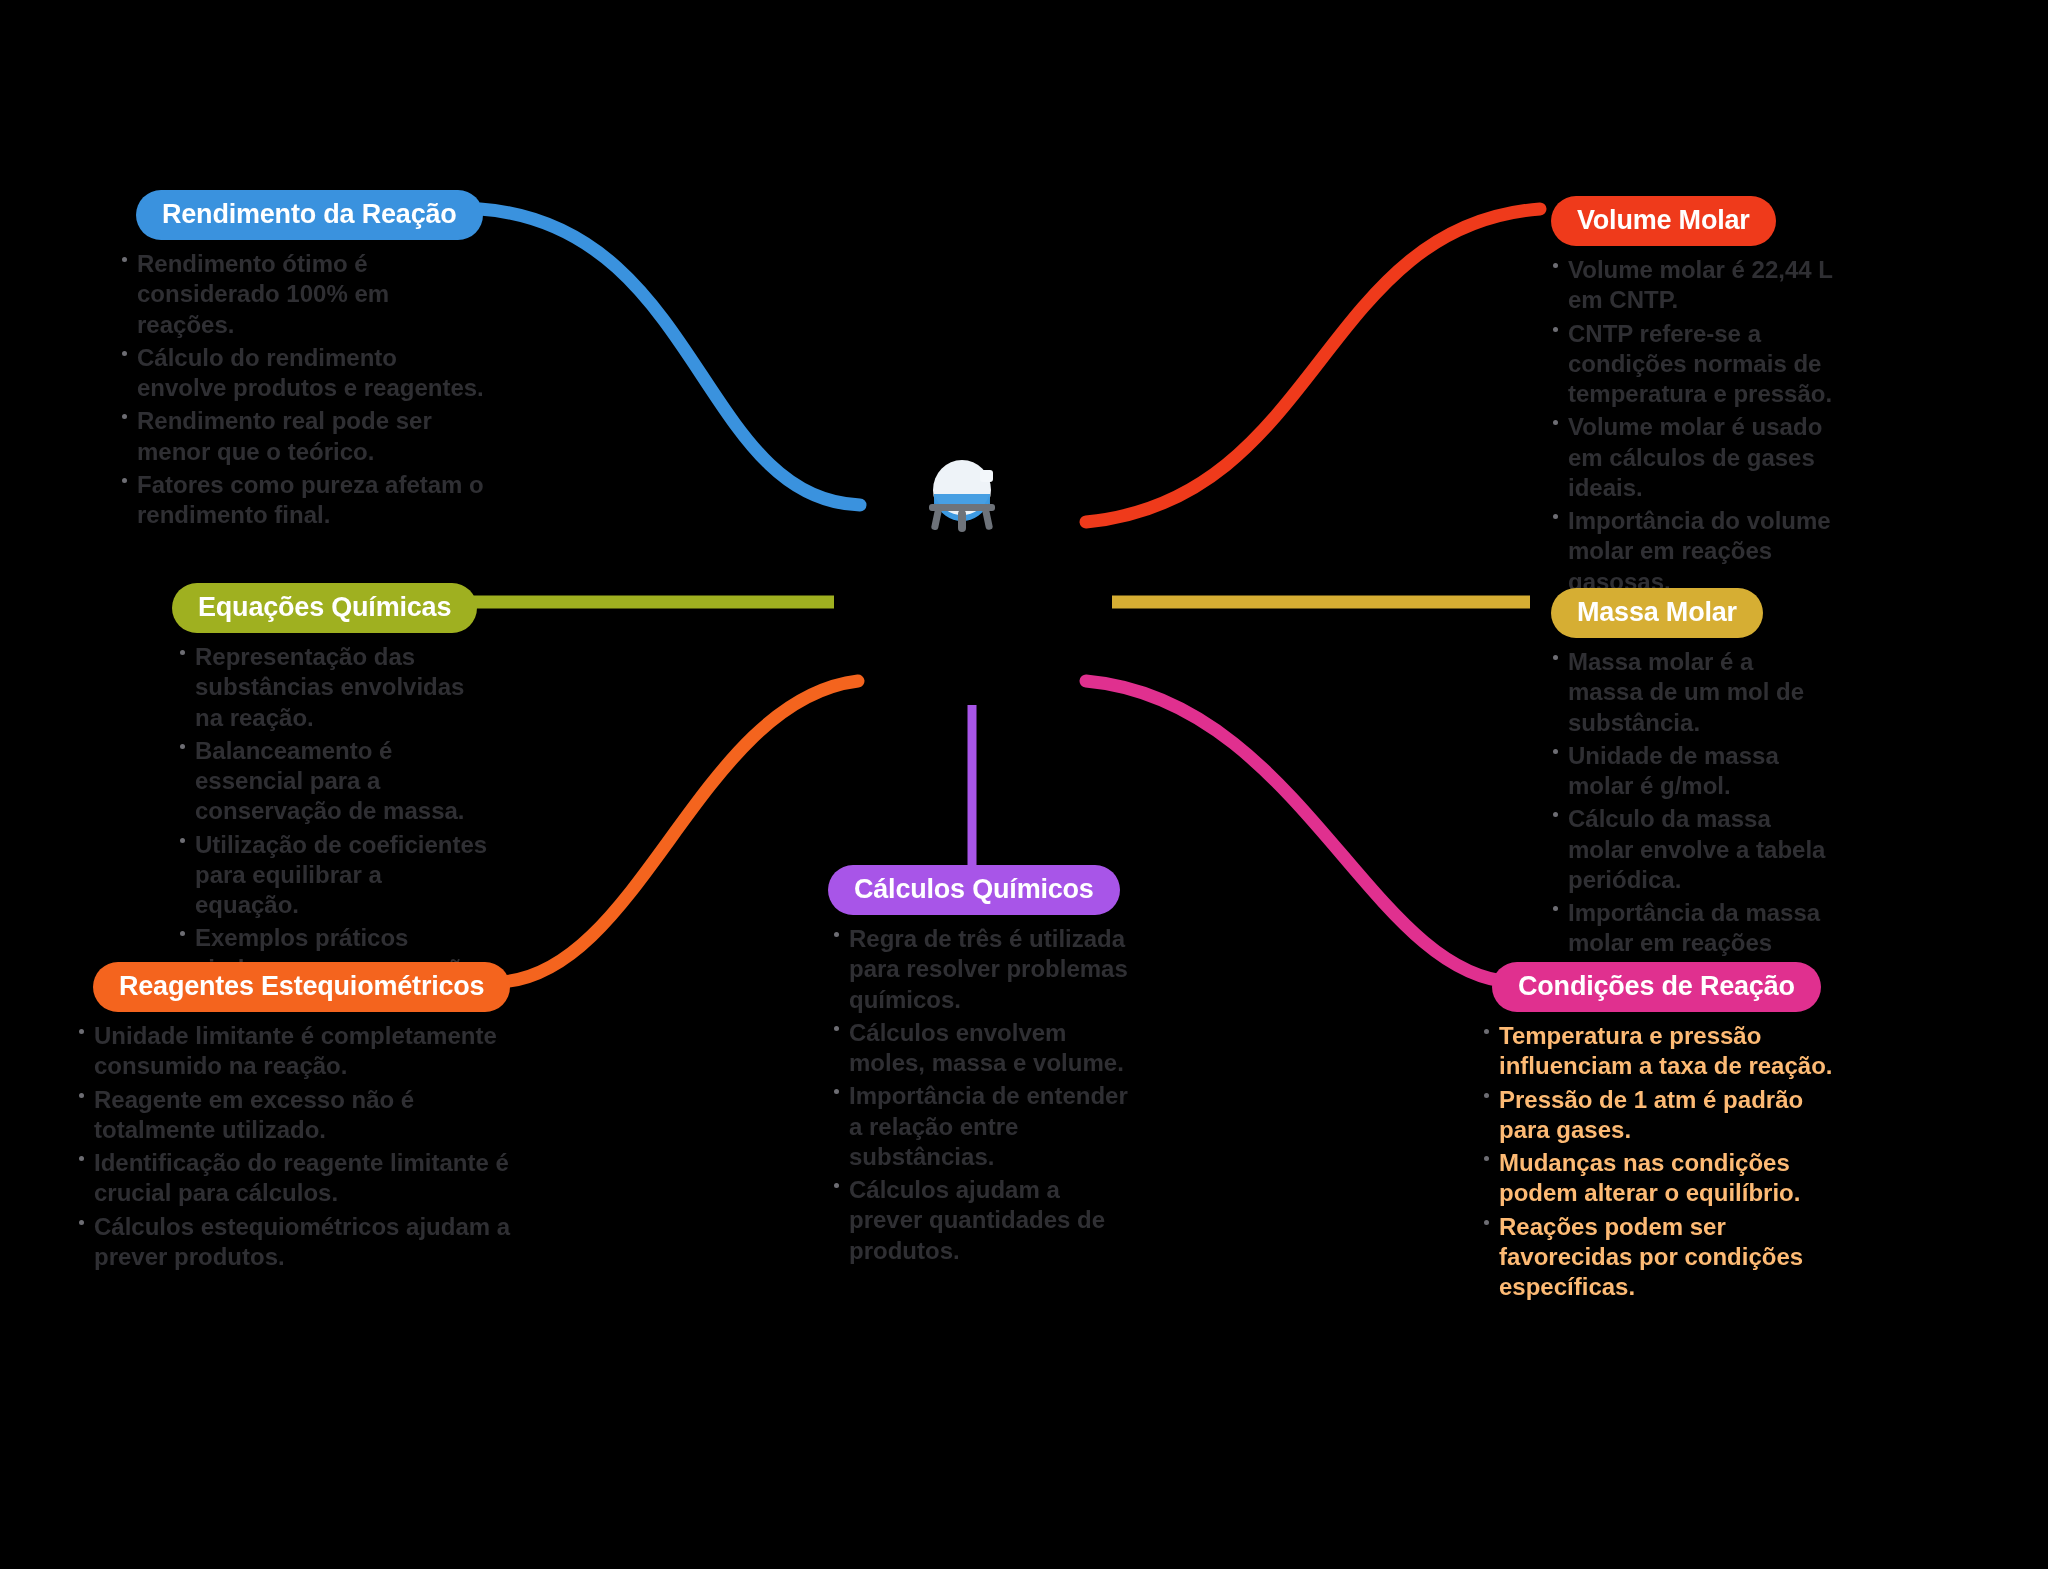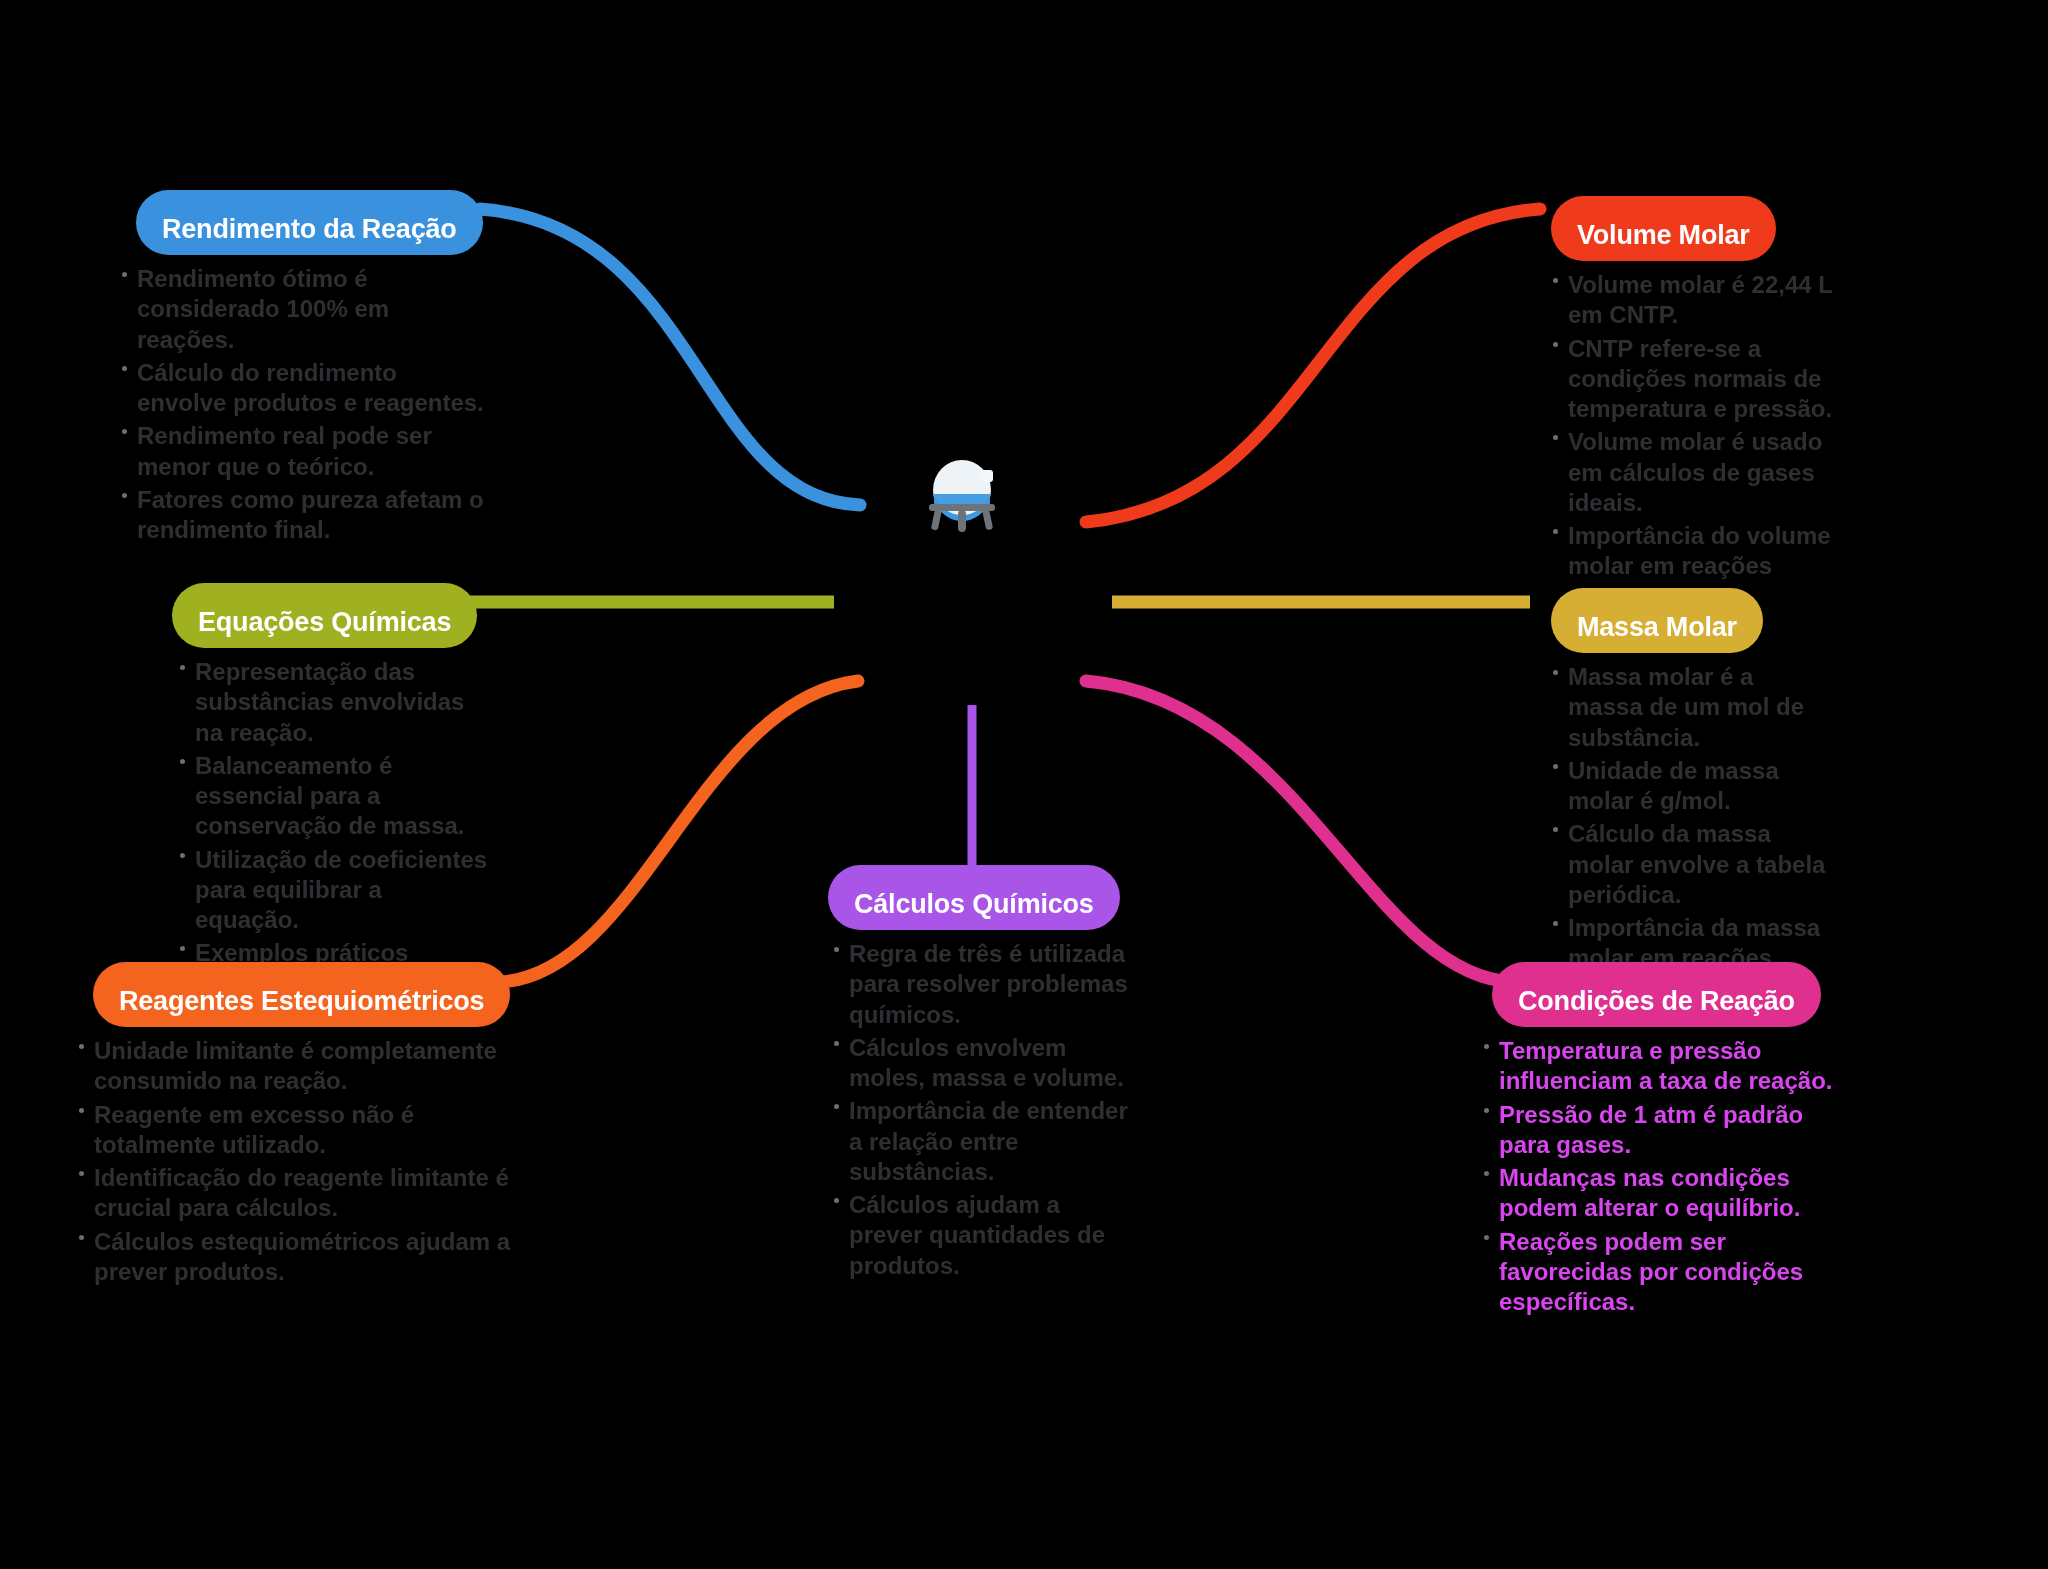--- a/index.html
+++ b/index.html
@@ -12,21 +12,21 @@
   }
   #canvas { position:relative; width:2048px; height:1569px; }
 
   #links { position:absolute; inset:0; width:2048px; height:1569px; pointer-events:none; }
 
   .node { position:absolute; }
 
   .pill {
     display:inline-block;
     border-radius:999px;
-    padding:24px 26px 11px 26px;
+    padding:9px 26px 11px 26px;
     color:#ffffff;
     font-size:27px;
     font-weight:bold;
     letter-spacing:-0.2px;
     white-space:nowrap;
     line-height:1.12;
   }
 
   .bullets {
     list-style:none;
@@ -160,21 +160,21 @@
     <ul class="bullets" style="color: rgb(47, 47, 51);">
       <li>Regra de três é utilizada para resolver problemas químicos.</li>
       <li>Cálculos envolvem moles, massa e volume.</li>
       <li>Importância de entender a relação entre substâncias.</li>
       <li>Cálculos ajudam a prever quantidades de produtos.</li>
     </ul>
   </div>
 
   <div class="node" id="node-condicoes">
     <div class="pill" style="background: rgb(224, 48, 143);">Condições de Reação</div>
-    <ul class="bullets" style="color: #d946ef;">
+    <ul class="bullets" style="color: #fdba74;">
       <li>Temperatura e pressão influenciam a taxa de reação.</li>
       <li>Pressão de 1 atm é padrão para gases.</li>
       <li>Mudanças nas condições podem alterar o equilíbrio.</li>
       <li>Reações podem ser favorecidas por condições específicas.</li>
     </ul>
   </div>
 
 </div>
 
 </body></html>

